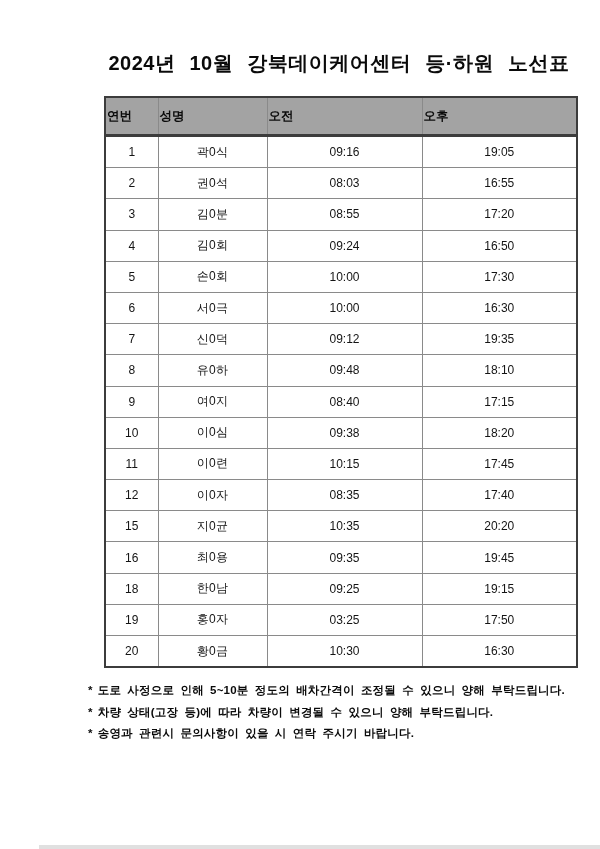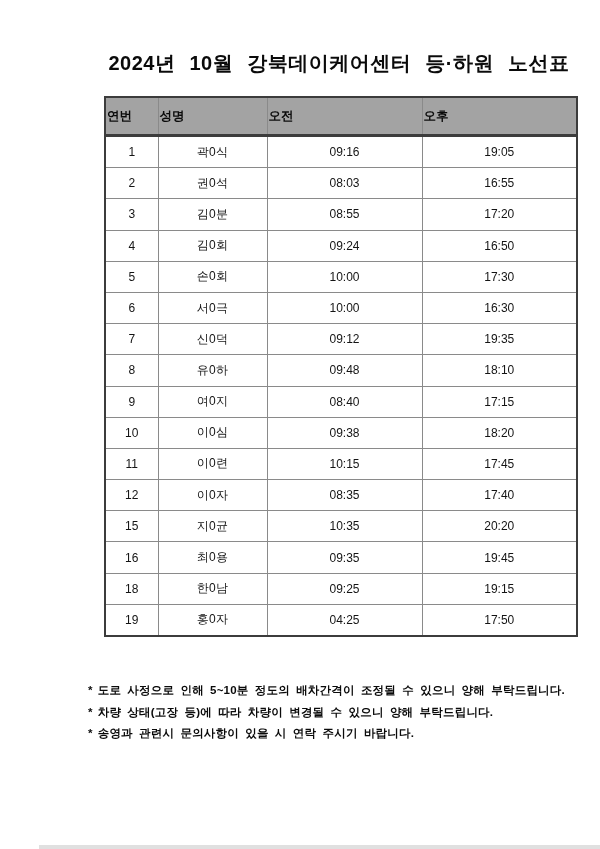--- a/index.html
+++ b/index.html
@@ -171,24 +171,30 @@
         <tr>
           <td class="cell-no">18</td>
           <td class="cell-name">한0남</td>
           <td class="cell-time">09:25</td>
           <td class="cell-time">19:15</td>
         </tr>
 
         <tr>
           <td class="cell-no">19</td>
           <td class="cell-name">홍0자</td>
-          <td class="cell-time">04:25</td>
+          <td class="cell-time">03:25</td>
           <td class="cell-time">17:50</td>
         </tr>
 
+        <tr>
+          <td class="cell-no">20</td>
+          <td class="cell-name">황0금</td>
+          <td class="cell-time">10:30</td>
+          <td class="cell-time">16:30</td>
+        </tr>
       </tbody>
   </table>
 
   <div class="notes">
 
       <div class="note">
         <span class="bullet">*</span><span>도로 사정으로 인해 5~10분 정도의 배차간격이 조정될 수 있으니 양해 부탁드립니다.</span>
       </div>
 
       <div class="note">

